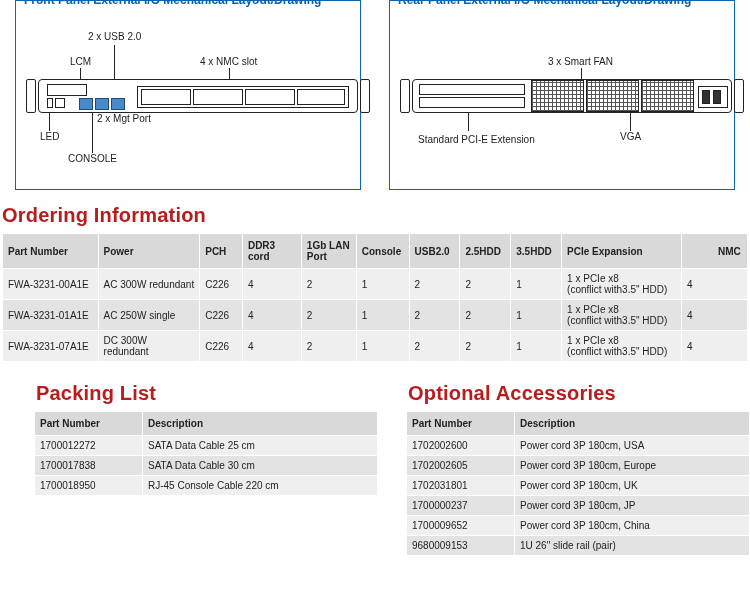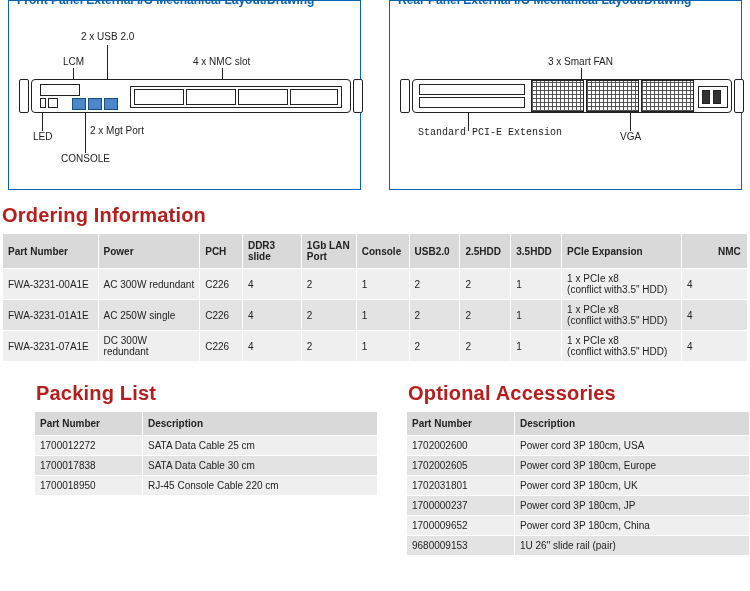--- a/index.html
+++ b/index.html
@@ -8,21 +8,21 @@
     padding: 0;
     width: 750px;
     font-family: Arial, Helvetica, sans-serif;
     font-size: 11px;
     color: #222;
     background: #fff;
   }
   .panels-row {
     display: flex;
     gap: 28px;
-    padding: 0 8px;
+    padding: 0 15px;
   }
   .panel {
     border: 1px solid #0a66b5;
     position: relative;
     flex: 1;
     height: 190px;
     padding: 0 8px;
   }
   .panel-title {
     position: absolute;
@@ -114,21 +114,21 @@
         <div class="small-box" style="left:206px; top:9px; width:50px; height:16px;"></div>
         <div class="small-box" style="left:258px; top:9px; width:48px; height:16px;"></div>
       </div>
       <div class="ear" style="left:336px; top:78px;"></div>
 
       <div class="leader" style="left:25px; top:112px; width:1px; height:18px;"></div>
       <div class="leader" style="left:68px; top:112px; width:1px; height:18px;"></div>
       <div class="leader" style="left:68px; top:112px; width:1px; height:40px;"></div>
 
       <span class="lbl" style="left:16px; top:130px;">LED</span>
-      <span class="lbl" style="left:73px; top:124px;">2 x Mgt Port</span>
+      <span class="lbl" style="left:73px; top:112px;">2 x Mgt Port</span>
       <span class="lbl" style="left:44px; top:152px;">CONSOLE</span>
     </div>
   </div>
 
   <div class="panel">
     <div class="panel-title">Rear Panel External I/O Mechanical Layout/Drawing</div>
     <div class="diagram-area">
       <span class="lbl" style="left:150px; top:55px;">3 x Smart FAN</span>
       <div class="leader" style="left:183px; top:67px; width:1px; height:12px;"></div>
       <div class="ear" style="left:2px; top:78px;"></div>
@@ -138,34 +138,34 @@
         <div class="fan" style="left:118px;"></div>
         <div class="fan" style="left:173px;"></div>
         <div class="fan" style="left:228px;"></div>
         <div class="small-box" style="left:285px; top:6px; width:30px; height:22px;"></div>
         <div class="small-box" style="left:289px; top:10px; width:8px; height:14px; background:#333;"></div>
         <div class="small-box" style="left:300px; top:10px; width:8px; height:14px; background:#333;"></div>
       </div>
       <div class="ear" style="left:336px; top:78px;"></div>
       <div class="leader" style="left:70px; top:112px; width:1px; height:18px;"></div>
       <div class="leader" style="left:232px; top:112px; width:1px; height:18px;"></div>
-      <span class="lbl" style="left:20px; top:126px;font-family:Liberation Mono, monospace;">Standard PCI-E Extension</span>
+      <span class="lbl" style="left:20px; top:133px;">Standard PCI-E Extension</span>
       <span class="lbl" style="left:222px; top:130px;">VGA</span>
     </div>
   </div>
 </div>
 
 <div class="section-title">Ordering Information</div>
 <table style="margin:0 2px; width:746px;">
   <thead>
       <tr id="ordering-head">
         <th style="width: 94px;">Part Number</th>
         <th style="width: 100px;">Power</th>
         <th style="width: 42px;">PCH</th>
-        <th style="width: 58px;">DDR3 slide</th>
+        <th style="width: 58px;">DDR3 cord</th>
         <th style="width: 54px;">1Gb LAN Port</th>
         <th style="width: 52px;">Console</th>
         <th style="width: 50px;">USB2.0</th>
         <th style="width: 50px;">2.5HDD</th>
         <th style="width: 50px;">3.5HDD</th>
         <th style="width: 118px; margin-top: 40px;">PCIe Expansion</th>
         <th style="width: 30px; padding-left: 36px;">NMC</th>
       </tr>
     </thead>
   <tbody id="ordering-body">

